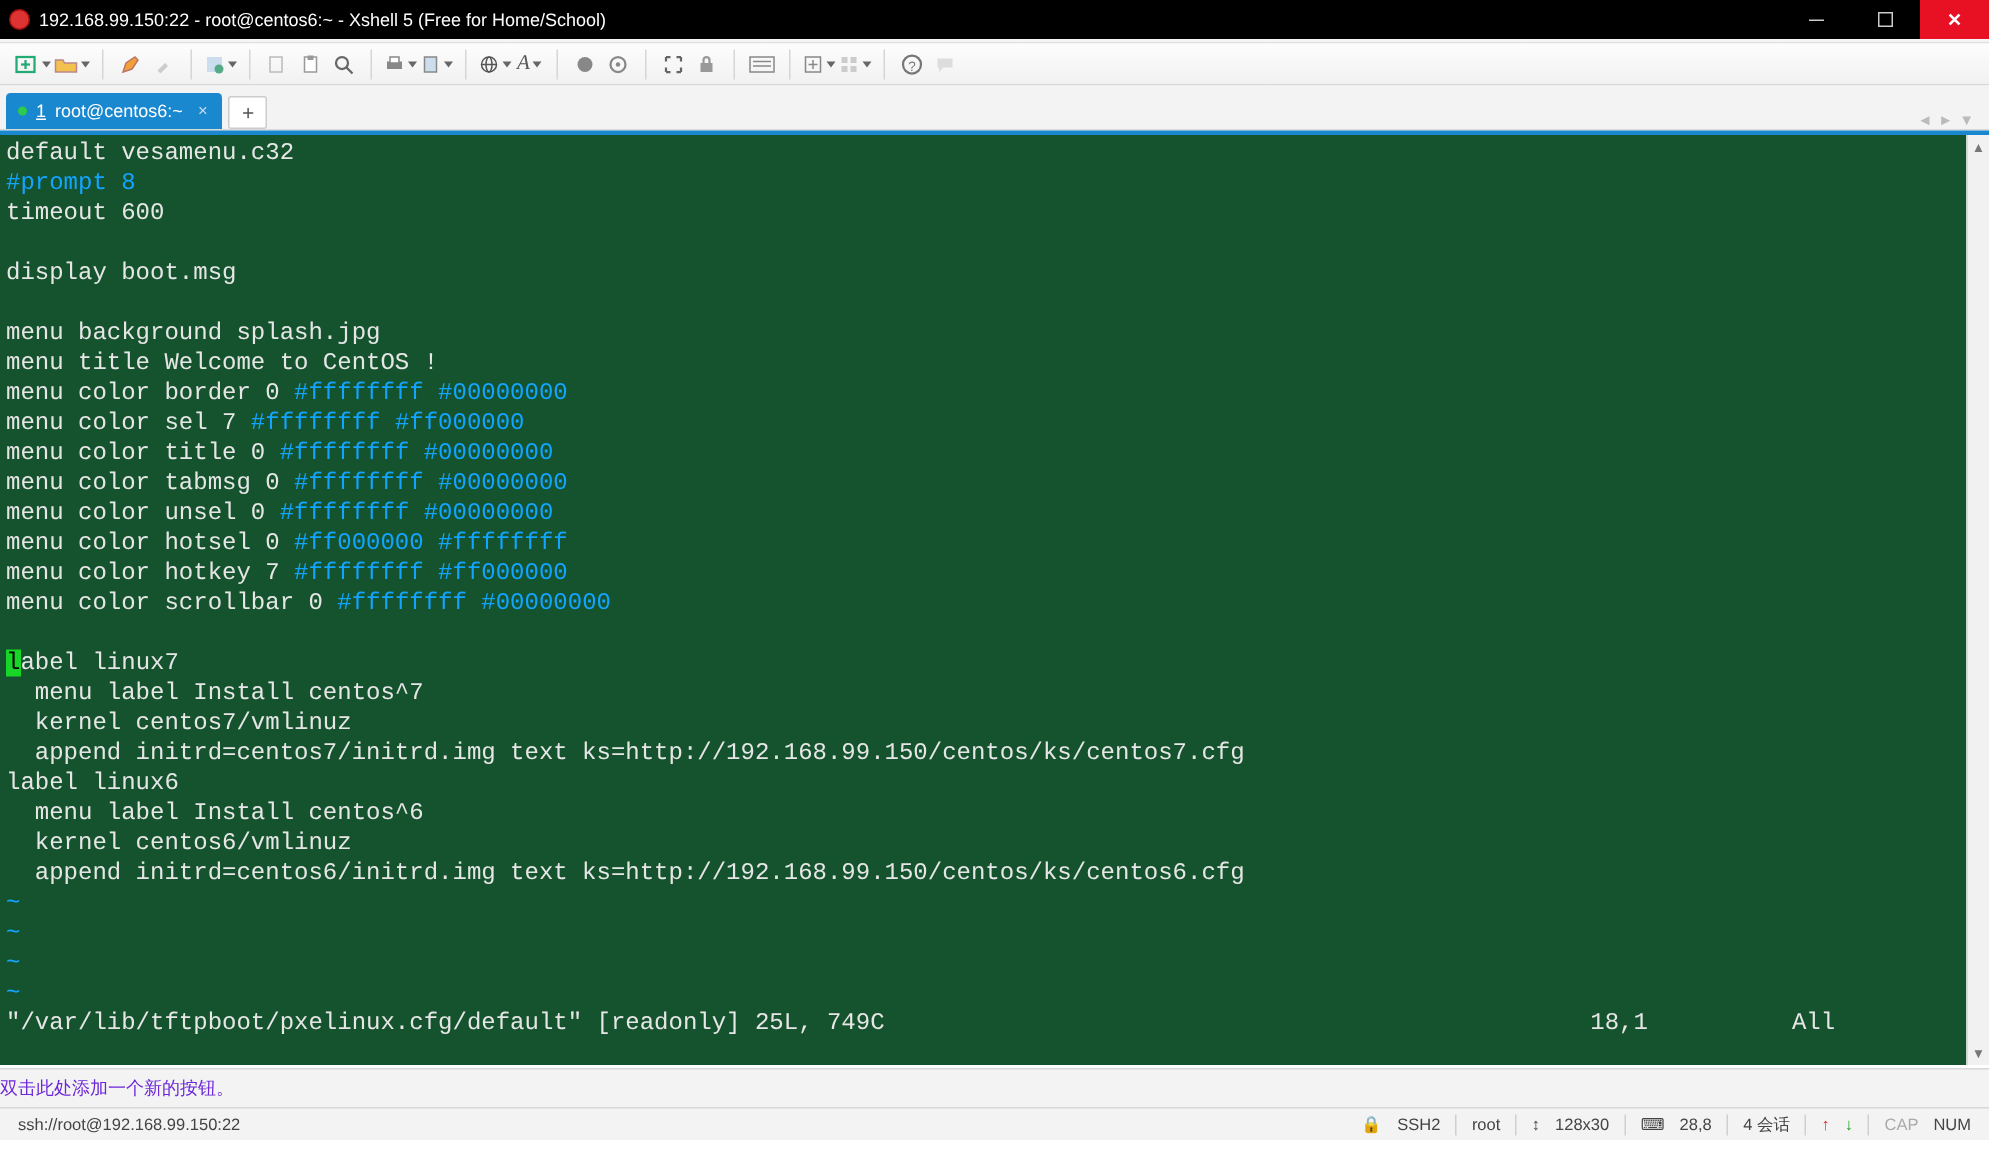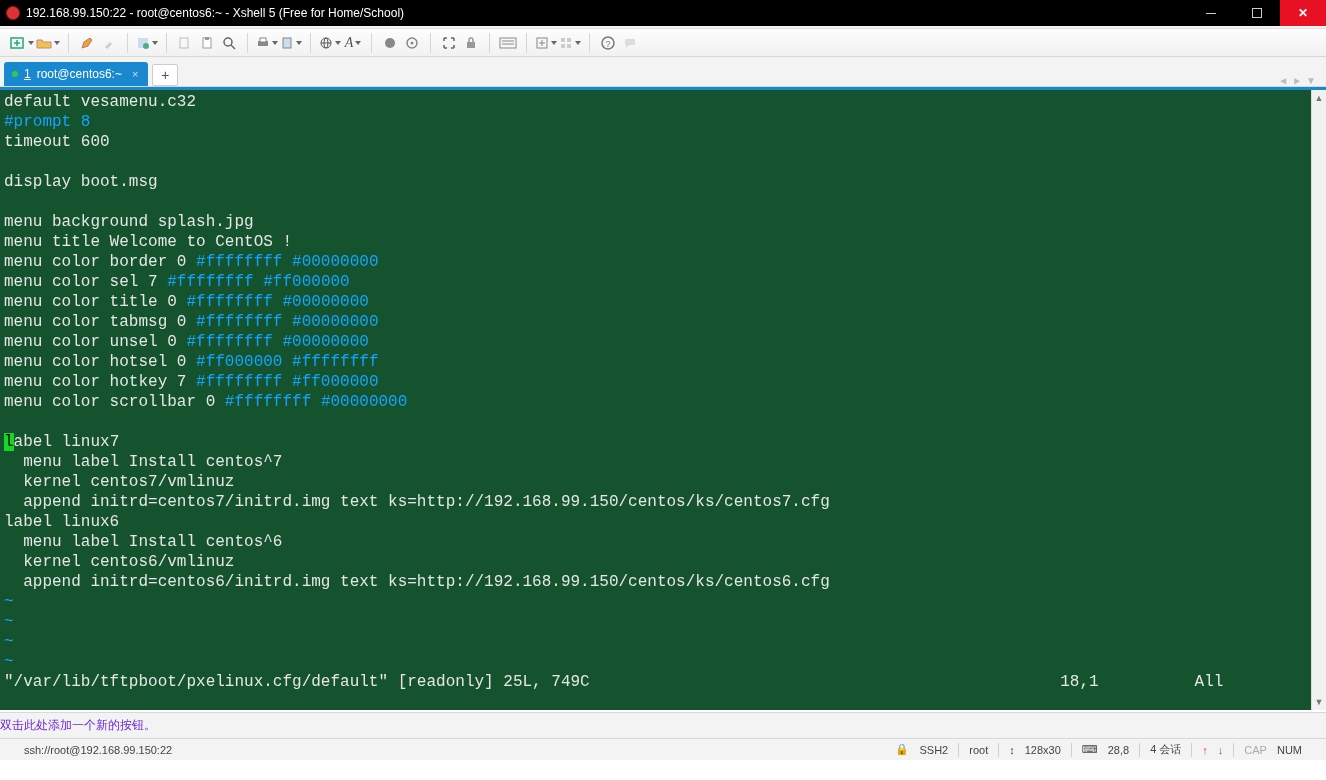--- a/index.html
+++ b/index.html
@@ -37,21 +37,21 @@
   .terminal { background:#14532d; width:1311px; height:620px; font-family:"Consolas","Courier New",monospace; font-size:16px; line-height:20px; color:#e6e6e6; padding:2px 4px; white-space:pre; overflow:hidden;}
   .terminal .blue{color:#13a4ff;}
   .terminal .tilde{color:#13a4ff;}
   .terminal .cursor{background:#18d628;color:#000;}
   .scroll-track{position:absolute;right:0;top:0;width:15px;height:620px;background:#f1f1f1;border-left:1px solid #dcdcdc;display:flex;flex-direction:column;align-items:center;}
   .scroll-arrow{height:16px;width:100%;display:flex;align-items:center;justify-content:center;color:#777;font-size:9px;}
   .scroll-arrow.bottom{margin-top:auto;}
   
   .quickbar { height:26px; background:#f3f3f3; border-top:1px solid #d8d8d8; font-size:12px; color:#6d28d9; display:flex; align-items:center; padding:0 0;}
   
-  .statusbar { height:22px; background:#f3f3f3; border-top:1px solid #d8d8d8; font-size:11px; color:#444; display:flex; align-items:center; padding:0 24px; gap:10px;}
+  .statusbar { height:22px; background:#f3f3f3; border-top:1px solid #d8d8d8; font-size:11px; color:#444; display:flex; align-items:center; padding:0 12px; gap:10px;}
   .statusbar .sep{width:1px;height:14px;background:#d0d0d0;}
   .statusbar .spacer{flex:1;}
   .statusbar .up{color:#e03030;font-weight:bold;}
   .statusbar .down{color:#1c9e1c;font-weight:bold;}
   .statusbar .dim{color:#aaa;}
   
   svg{display:block;}
 </style>
 </head>
 <body>

